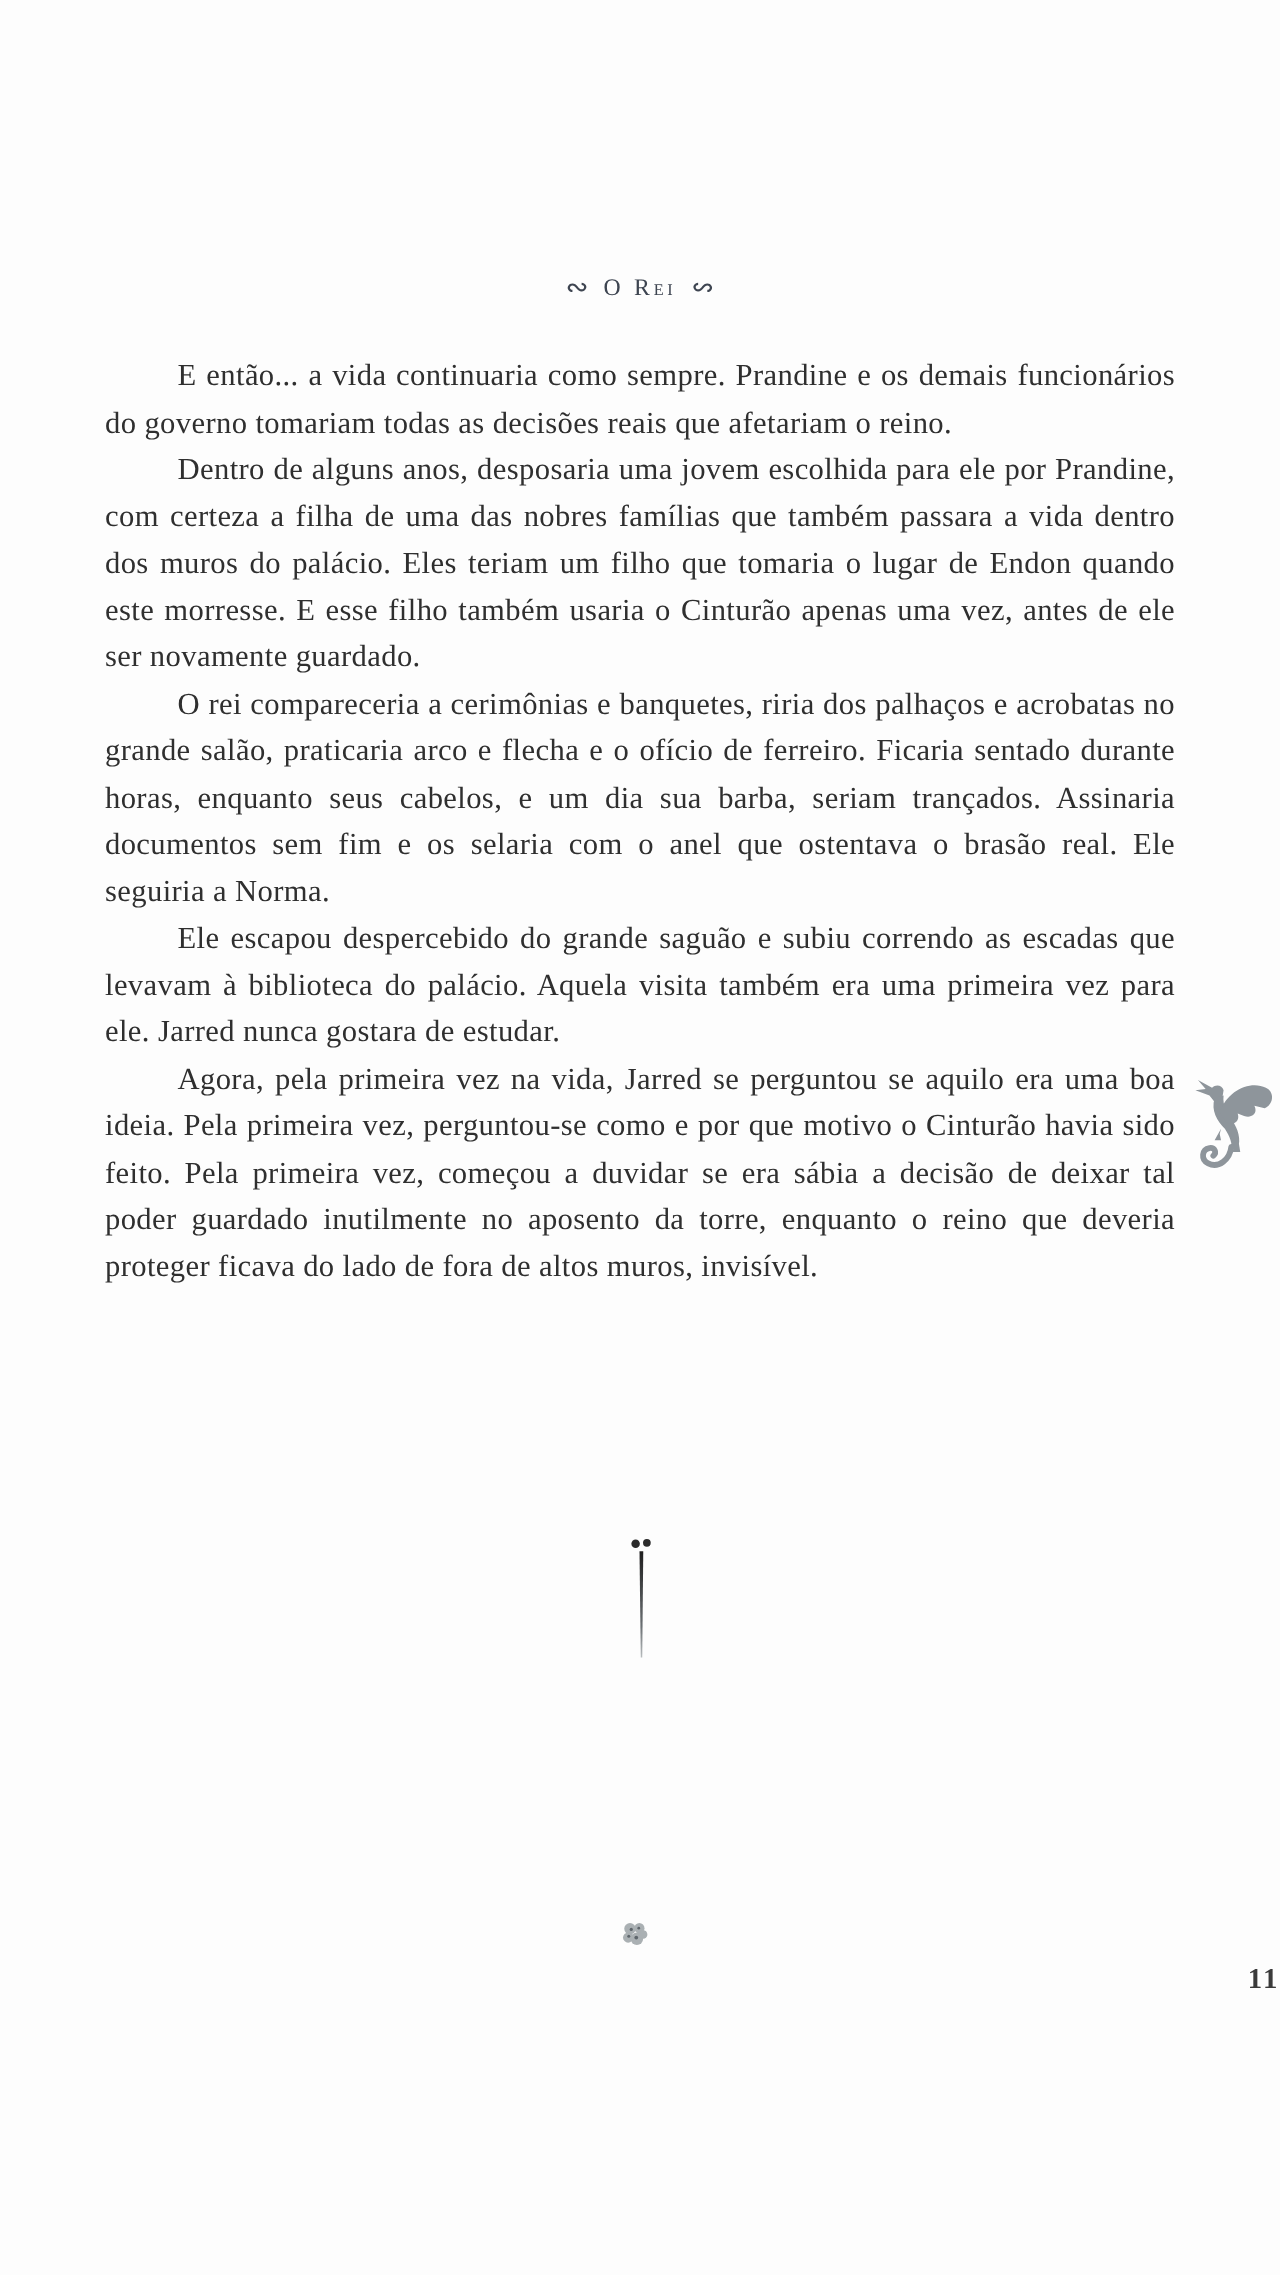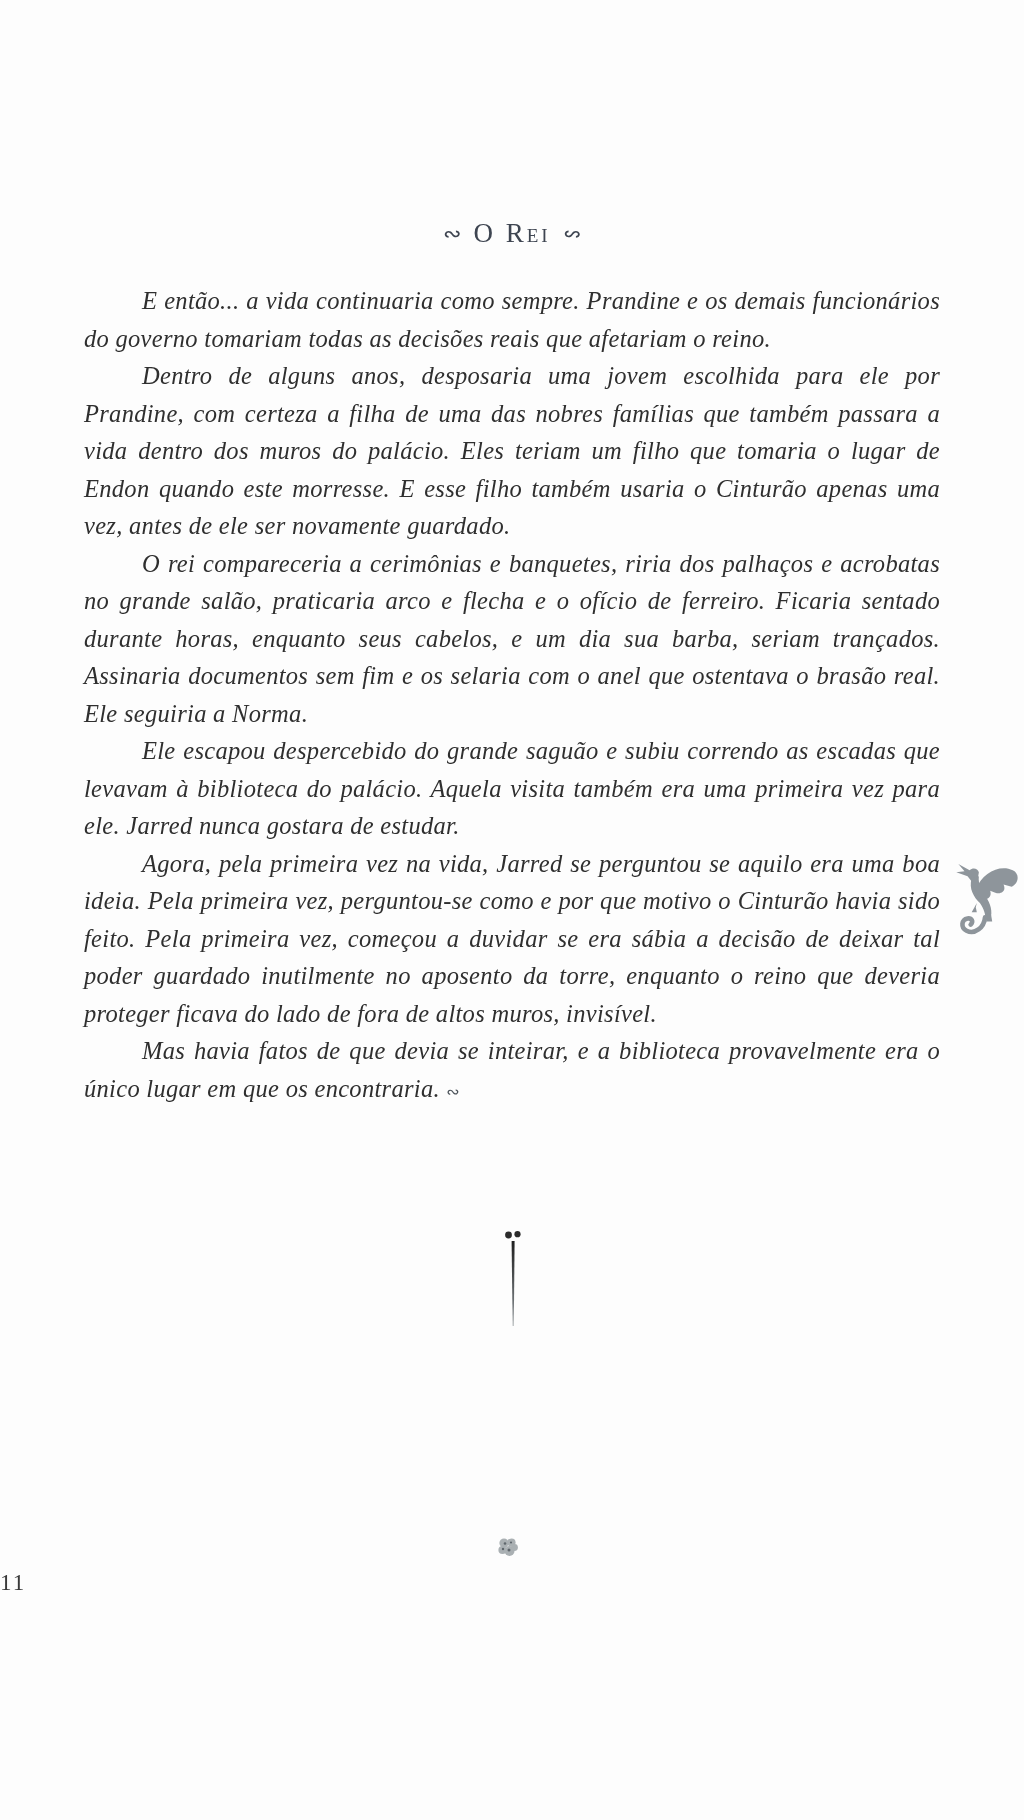--- a/index.html
+++ b/index.html
@@ -19,69 +19,68 @@
     white-space:nowrap;
   }
   .flourish{
     font-family:"DejaVu Sans",sans-serif;
     font-size:22px;vertical-align:middle;color:#3e4551;
     letter-spacing:-2px;
   }
   .flourish.right{display:inline-block;transform:scaleX(-1);}
   .chapter-title{
     font-variant:small-caps;
-    font-size:27px;
+    font-size:19px;
     letter-spacing:3px;
     margin:0 14px;
     vertical-align:middle;
     color:#3e4551;
   }
   
   .text-block{
     position:absolute;
     left:84px;top:282px;width:856px;
     font-size:24.5px;line-height:37.5px;
     letter-spacing:0.3px;
     text-align:justify;
   }
-  .para{margin:0;text-indent:58px;font-style:italic;}
+  .para{margin:0;text-indent:58px;}
   .end-flourish{
     font-family:"DejaVu Sans",sans-serif;
     font-size:16px;color:#4a5158;letter-spacing:-1px;
     white-space:nowrap;
   }
   
   .dragon{position:absolute;left:947px;top:862px;width:74px;height:78px;}
   
   .needle{position:absolute;left:498px;top:1230px;width:30px;height:104px;}
   
   .rosette{position:absolute;left:495px;top:1535px;width:26px;height:26px;}
   .page-number{
     position:absolute;top:1570px;left:0;width:100%;
-    text-align:left;
-    font-size:23px;font-weight:normal;color:#3a3a3a;
+    text-align:right;
+    font-size:23px;font-weight:bold;color:#3a3a3a;
     letter-spacing:2px;
   }
 </style>
 </head>
 <body>
 
 <div class="page">
 
   <div class="chapter-header">
     <span class="flourish">∾</span><span class="chapter-title">O Rei</span><span class="flourish right">∾</span>
   </div>
 
   <div class="text-block">
     <p class="para">E então... a vida continuaria como sempre. Prandine e os demais funcionários do governo tomariam todas as decisões reais que afetariam o reino.</p>
     <p class="para">Dentro de alguns anos, desposaria uma jovem escolhida para ele por Prandine, com certeza a filha de uma das nobres famílias que também passara a vida dentro dos muros do palácio. Eles teriam um filho que tomaria o lugar de Endon quando este morresse. E esse filho também usaria o Cinturão apenas uma vez, antes de ele ser novamente guardado.</p>
     <p class="para">O rei compareceria a cerimônias e banquetes, riria dos palhaços e acrobatas no grande salão, praticaria arco e flecha e o ofício de ferreiro. Ficaria sentado durante horas, enquanto seus cabelos, e um dia sua barba, seriam trançados. Assinaria documentos sem fim e os selaria com o anel que ostentava o brasão real. Ele seguiria a Norma.</p>
     <p class="para">Ele escapou despercebido do grande saguão e subiu correndo as escadas que levavam à biblioteca do palácio. Aquela visita também era uma primeira vez para ele. Jarred nunca gostara de estudar.</p>
     <p class="para">Agora, pela primeira vez na vida, Jarred se perguntou se aquilo era uma boa ideia. Pela primeira vez, perguntou-se como e por que motivo o Cinturão havia sido feito. Pela primeira vez, começou a duvidar se era sábia a decisão de deixar tal poder guardado inutilmente no aposento da torre, enquanto o reino que deveria proteger ficava do lado de fora de altos muros, invisível.</p>
-    <p class="para"><span>Mas havia fatos de que devia se inteirar, e a biblioteca provavelmente era o único lugar em que os encontraria.</span>&nbsp;<span class="end-flourish">∾</span></p>
   </div>
 
   <svg class="dragon" viewBox="0 0 72 76" xmlns="http://www.w3.org/2000/svg" aria-hidden="true">
     <g fill="#8e959b">
       <path d="M20 14 L9 10 L17 9 L11 2 L22 8 C25 5 30 6 31 10 L30 16 L24 19 Z"></path>
       <path d="M24 16 C21 26 26 34 32 40 C36 46 38 52 37 56 L42 56 C45 48 42 40 38 34 C34 28 30 22 31 14 Z"></path>
       <path d="M28 27 C34 10 52 2 64 8 C71 11 70 21 63 24 L55 22 C58 28 53 32 47 30 L42 28 C44 34 39 38 33 35 Z"></path>
       <path d="M29 40 L24 49 L29 49 L28 44 Z"></path>
       <path d="M40 50 L38 58 L44 58 L43 52 Z"></path>
     </g>

